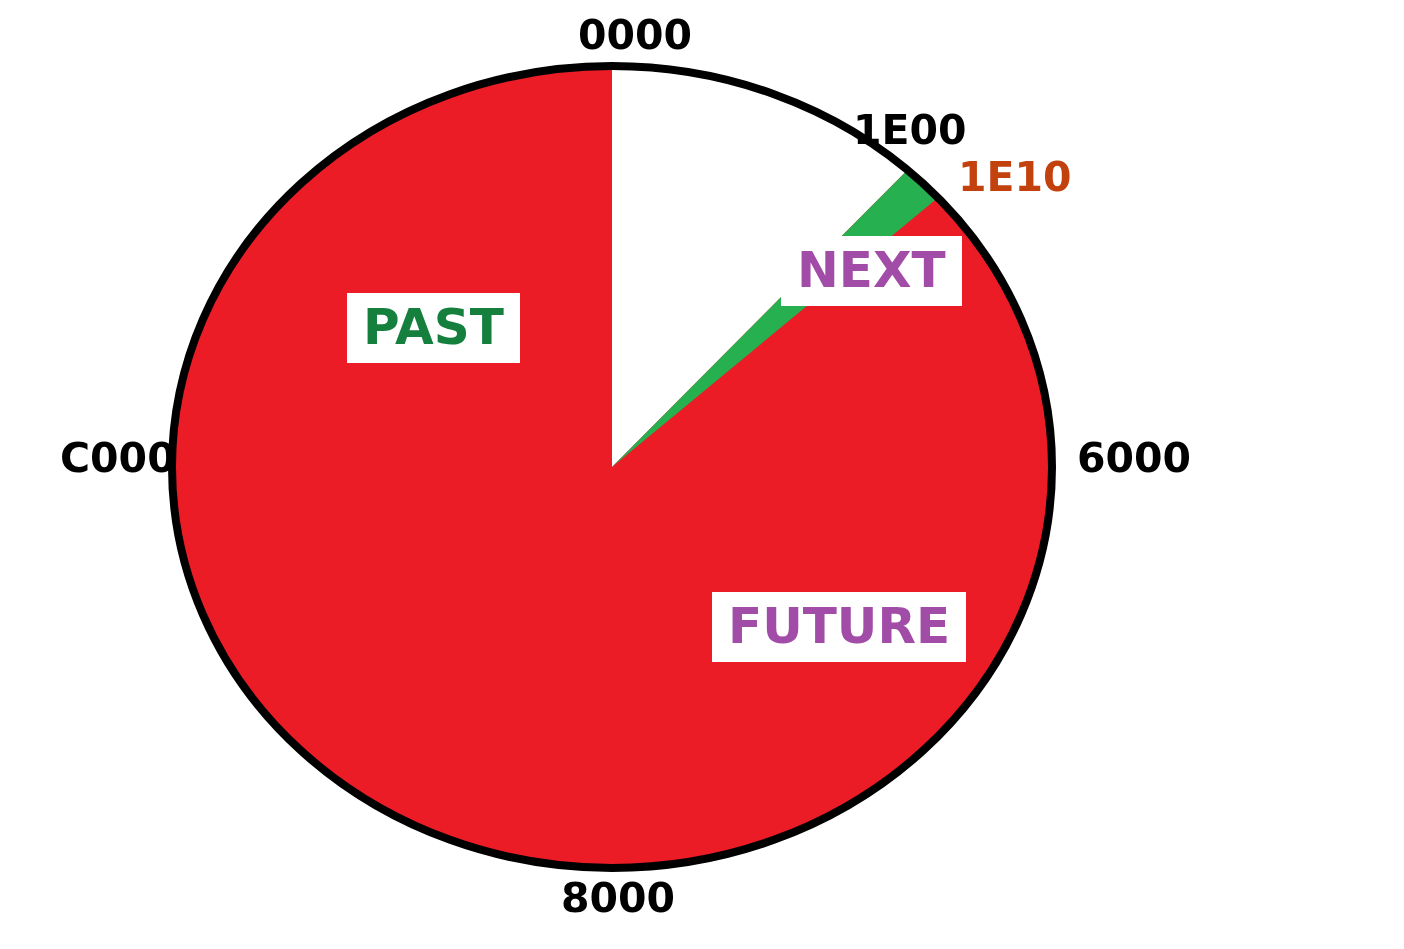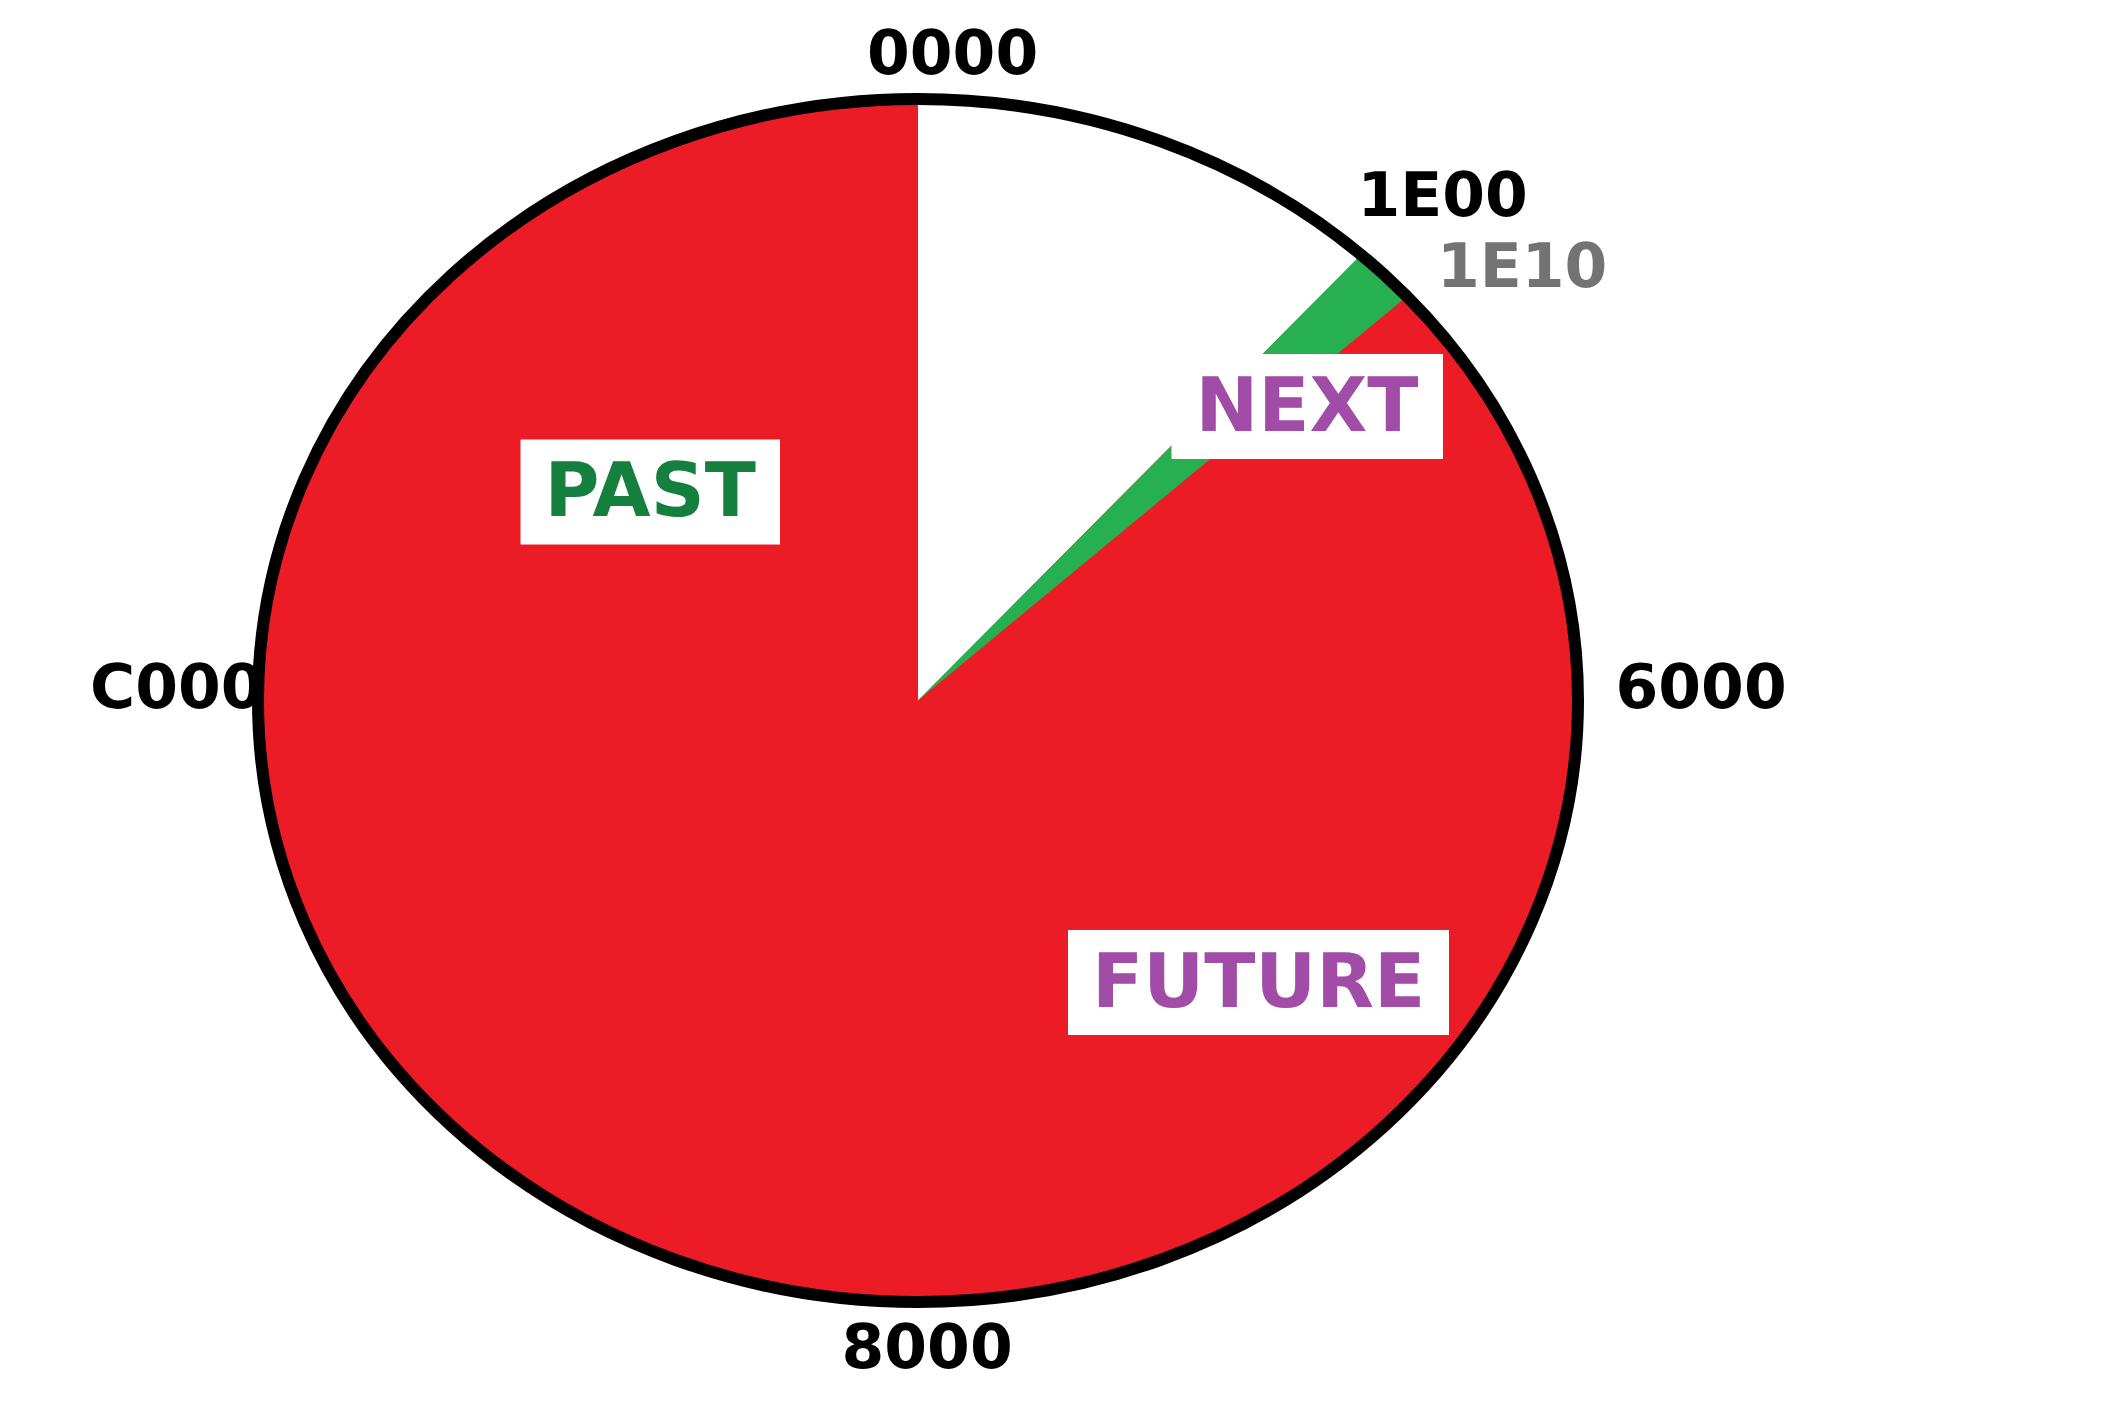--- a/index.html
+++ b/index.html
@@ -39,41 +39,41 @@
     color:#a14ca7;
     font-family:"DejaVu Sans", sans-serif;
     font-weight:bold;
     white-space:nowrap;
     line-height:1;
     padding:9px 16px 11px 16px;
     box-sizing:border-box;
   }
   #label-past{ font-size:50px; }
   #label-next{ font-size:50px; }
-  #label-future{ font-size:50px;margin-top:28px; }
+  #label-future{ font-size:50px; }
 </style>
 </head>
 <body style="background: rgb(255, 255, 255);">
 
 <div id="stage">
 
   <svg class="wheel" viewBox="0 0 1404 949">
 
     <path id="seg-future-path" fill="#FFC610" stroke="none" d="M 612 467 L 937.95 197.64 A 440 401 0 0 1 317.58 765.00 Z"></path>
 
     <path id="seg-past-path" fill="#EC1C27" stroke="none" d="M 612 467 L 907.50 169.89 A 440 401 0 1 1 612.00 66.00 Z"></path>
 
     <path id="seg-next-path" fill="#26B04F" stroke="none" d="M 612 467 L 907.50 169.89 A 440 401 0 0 1 937.95 197.64 Z"></path>
 
     <ellipse cx="612" cy="467" rx="440" ry="401" fill="none" stroke="#000000" stroke-width="8"></ellipse>
   </svg>
 
   <div class="tick-label" id="tick-top" style="left: 578px; top: 15px; color: rgb(0, 0, 0);">0000</div>
-  <div class="tick-label" id="tick-1e00" style="left: 905px; top: 110px; color: rgb(0, 0, 0);">1E00</div>
-  <div class="tick-label" id="tick-1e10" style="left: 958px; top: 157px; color: #737373;">1E10</div>
+  <div class="tick-label" id="tick-1e00" style="left: 853px; top: 110px; color: rgb(0, 0, 0);">1E00</div>
+  <div class="tick-label" id="tick-1e10" style="left: 958px; top: 157px; color: #c2410c;">1E10</div>
   <div class="tick-label" id="tick-right" style="left: 1077px; top: 438px; color: rgb(0, 0, 0);">6000</div>
   <div class="tick-label" id="tick-bottom" style="left: 561px; top: 878px; color: rgb(0, 0, 0);">8000</div>
   <div class="tick-label" id="tick-left" style="left: 60px; top: 438px; color: rgb(0, 0, 0);">C000</div>
 
   <div class="seg-label" id="label-past" style="left: 347px; top: 293px; color: #15803d; background: rgb(255, 255, 255);">PAST</div>
   <div class="seg-label" id="label-next" style="left: 781px; top: 236px; color: rgb(161, 76, 167); background: rgb(255, 255, 255);">NEXT</div>
   <div class="seg-label" id="label-future" style="left: 712px; top: 592px; color: rgb(161, 76, 167); background: rgb(255, 255, 255);">FUTURE</div>
 
 </div>
 

